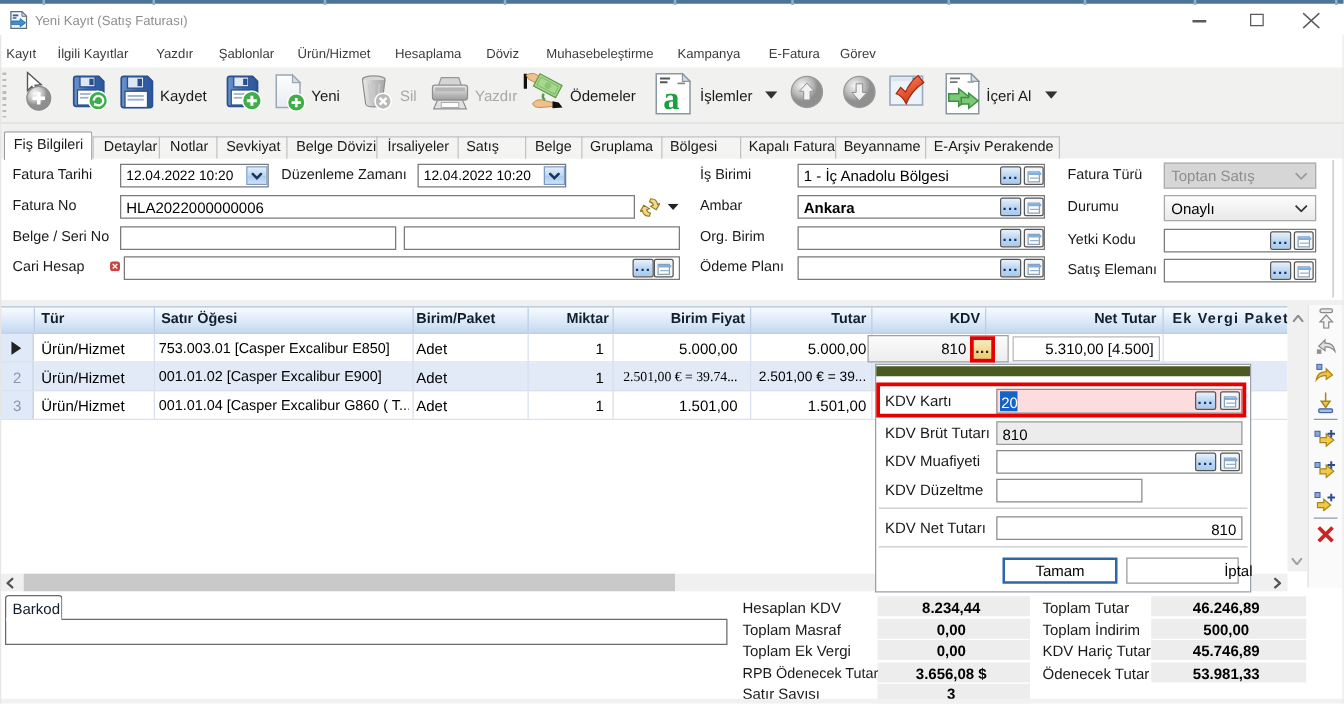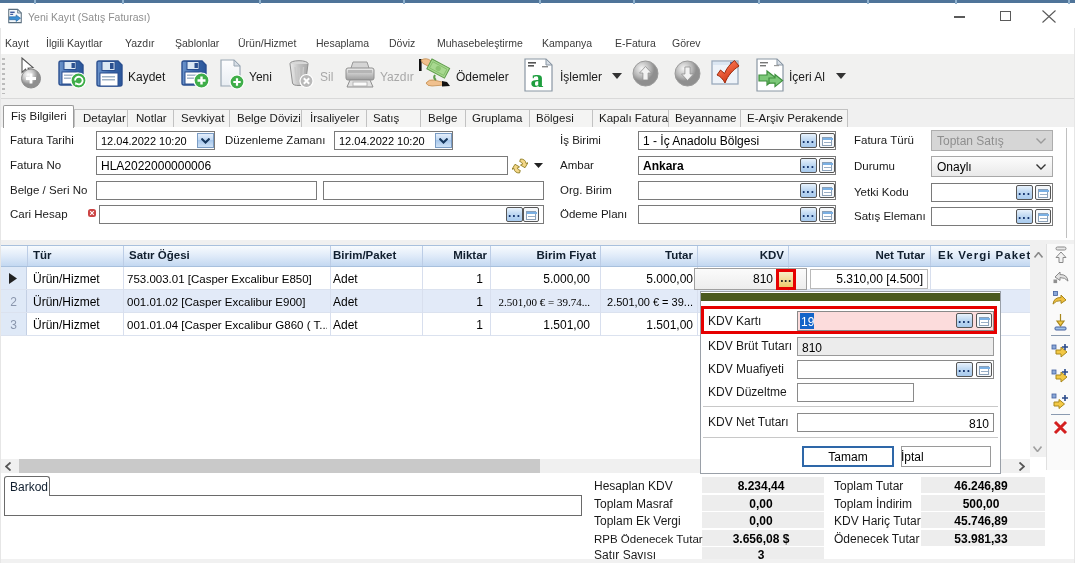--- a/index.html
+++ b/index.html
@@ -559,21 +559,21 @@
 </div>
 <div id="popup">
   <div class="abs" style="left:700px;top:291px;width:301px;height:183px;background:#fff;border:1px solid #9aa0a8;z-index:10;"></div>
   <div class="abs" style="left:701px;top:293px;width:299px;height:8px;background:#4a5a20;z-index:11;"></div>
 
   <div class="abs" style="left:701px;top:306px;width:296px;height:28px;border:3px solid #e60000;z-index:13;"></div>
 
   <div class="lab" style="left:708px;top:314px;z-index:12;">KDV Kartı</div>
   <div class="abs" style="left:797px;top:311px;width:197px;height:20px;border:1px solid #8a8a8a;background:#fcdcdc;z-index:12;"></div>
   <div class="abs" style="left:800px;top:313px;width:14px;height:16px;background:#1464c8;z-index:12;"></div>
-  <div class="tbtxt" style="left:801px;top:315px;color:#fff;z-index:13;">19</div>
+  <div class="tbtxt" style="left:801px;top:315px;color:#fff;z-index:13;">20</div>
   <div class="btn3" style="left:956px;top:313px;z-index:13;">
       <i>...</i>
     </div>
   <div class="kbtn" style="left:976px;top:313px;z-index:13;">
       <i></i>
     </div>
   <div class="lab" style="left:708px;top:339px;z-index:12;">KDV Brüt Tutarı</div>
   <div class="abs" style="left:797px;top:337px;width:197px;height:19px;border:1px solid #9a9a9a;background:#ececec;z-index:12;"></div>
   <div class="tbtxt" style="left:802px;top:341px;z-index:12;">810</div>
   <div class="lab" style="left:708px;top:362px;z-index:12;">KDV Muafiyeti</div>
@@ -587,14 +587,14 @@
   <div class="lab" style="left:708px;top:385px;z-index:12;">KDV Düzeltme</div>
   <div class="abs" style="left:797px;top:383px;width:117px;height:19px;border:1px solid #8a8a8a;background:#fff;z-index:12;"></div>
   <div class="abs" style="left:703px;top:406px;width:295px;height:1px;background:#c8c8c8;z-index:12;"></div>
   <div class="lab" style="left:708px;top:415px;z-index:12;">KDV Net Tutarı</div>
   <div class="abs" style="left:797px;top:413px;width:197px;height:19px;border:1px solid #8a8a8a;background:#fff;z-index:12;"></div>
   <div class="tbtxt" style="left:797px;top:417px;width:192px;text-align:right;z-index:12;">810</div>
   <div class="abs" style="left:703px;top:437px;width:295px;height:1px;background:#c8c8c8;z-index:12;"></div>
   <div class="abs" style="left:802px;top:446px;width:92px;height:21px;border:2px solid #2e67a8;background:#fff;z-index:12;"></div>
   <div class="gr" style="left:802px;top:450px;width:92px;text-align:center;z-index:12;">Tamam</div>
   <div class="abs" style="left:901px;top:446px;width:90px;height:21px;border:1px solid #9a9a9a;background:#fff;z-index:12;"></div>
-  <div class="gr" style="left:901px;top:450px;width:80px;text-align:left;z-index:12;">İptal</div>
+  <div class="gr" style="left:901px;top:450px;width:101px;text-align:right;z-index:12;">İptal</div>
 </div>
 
 </body></html>

